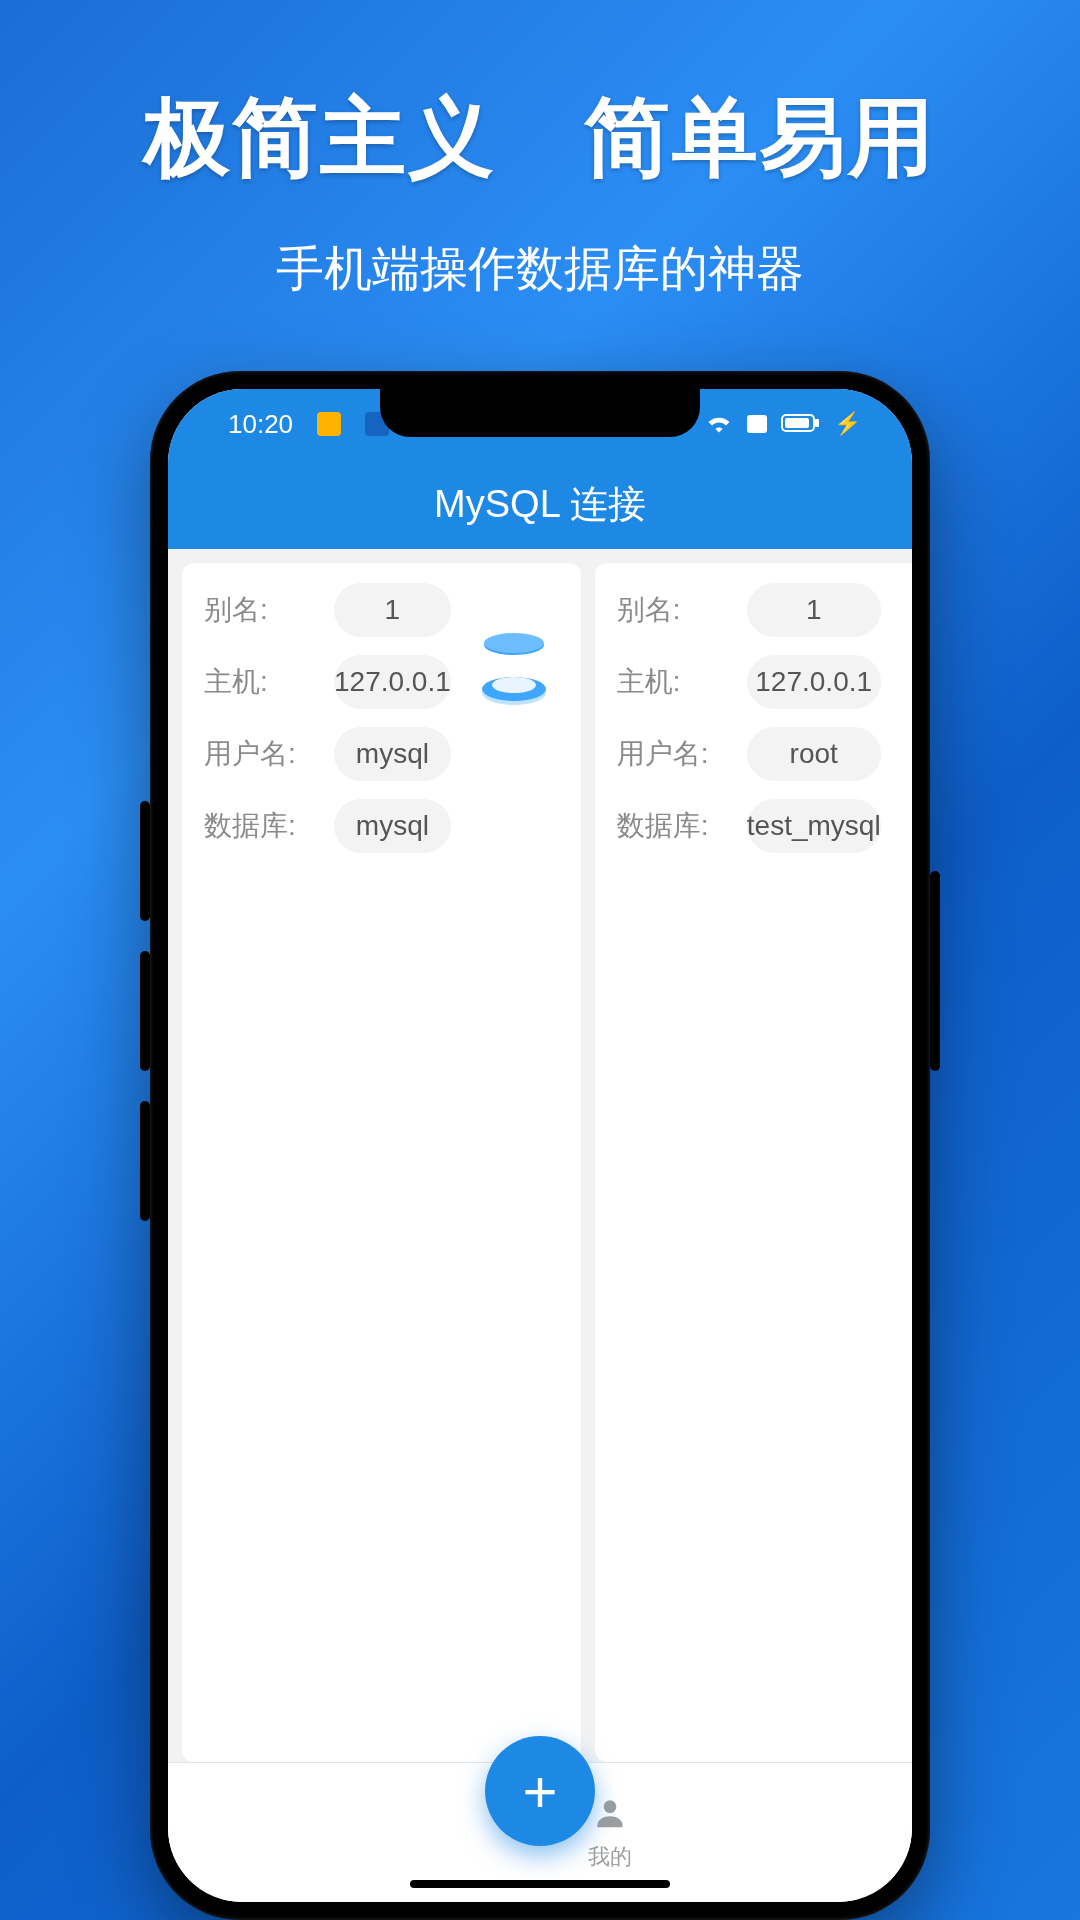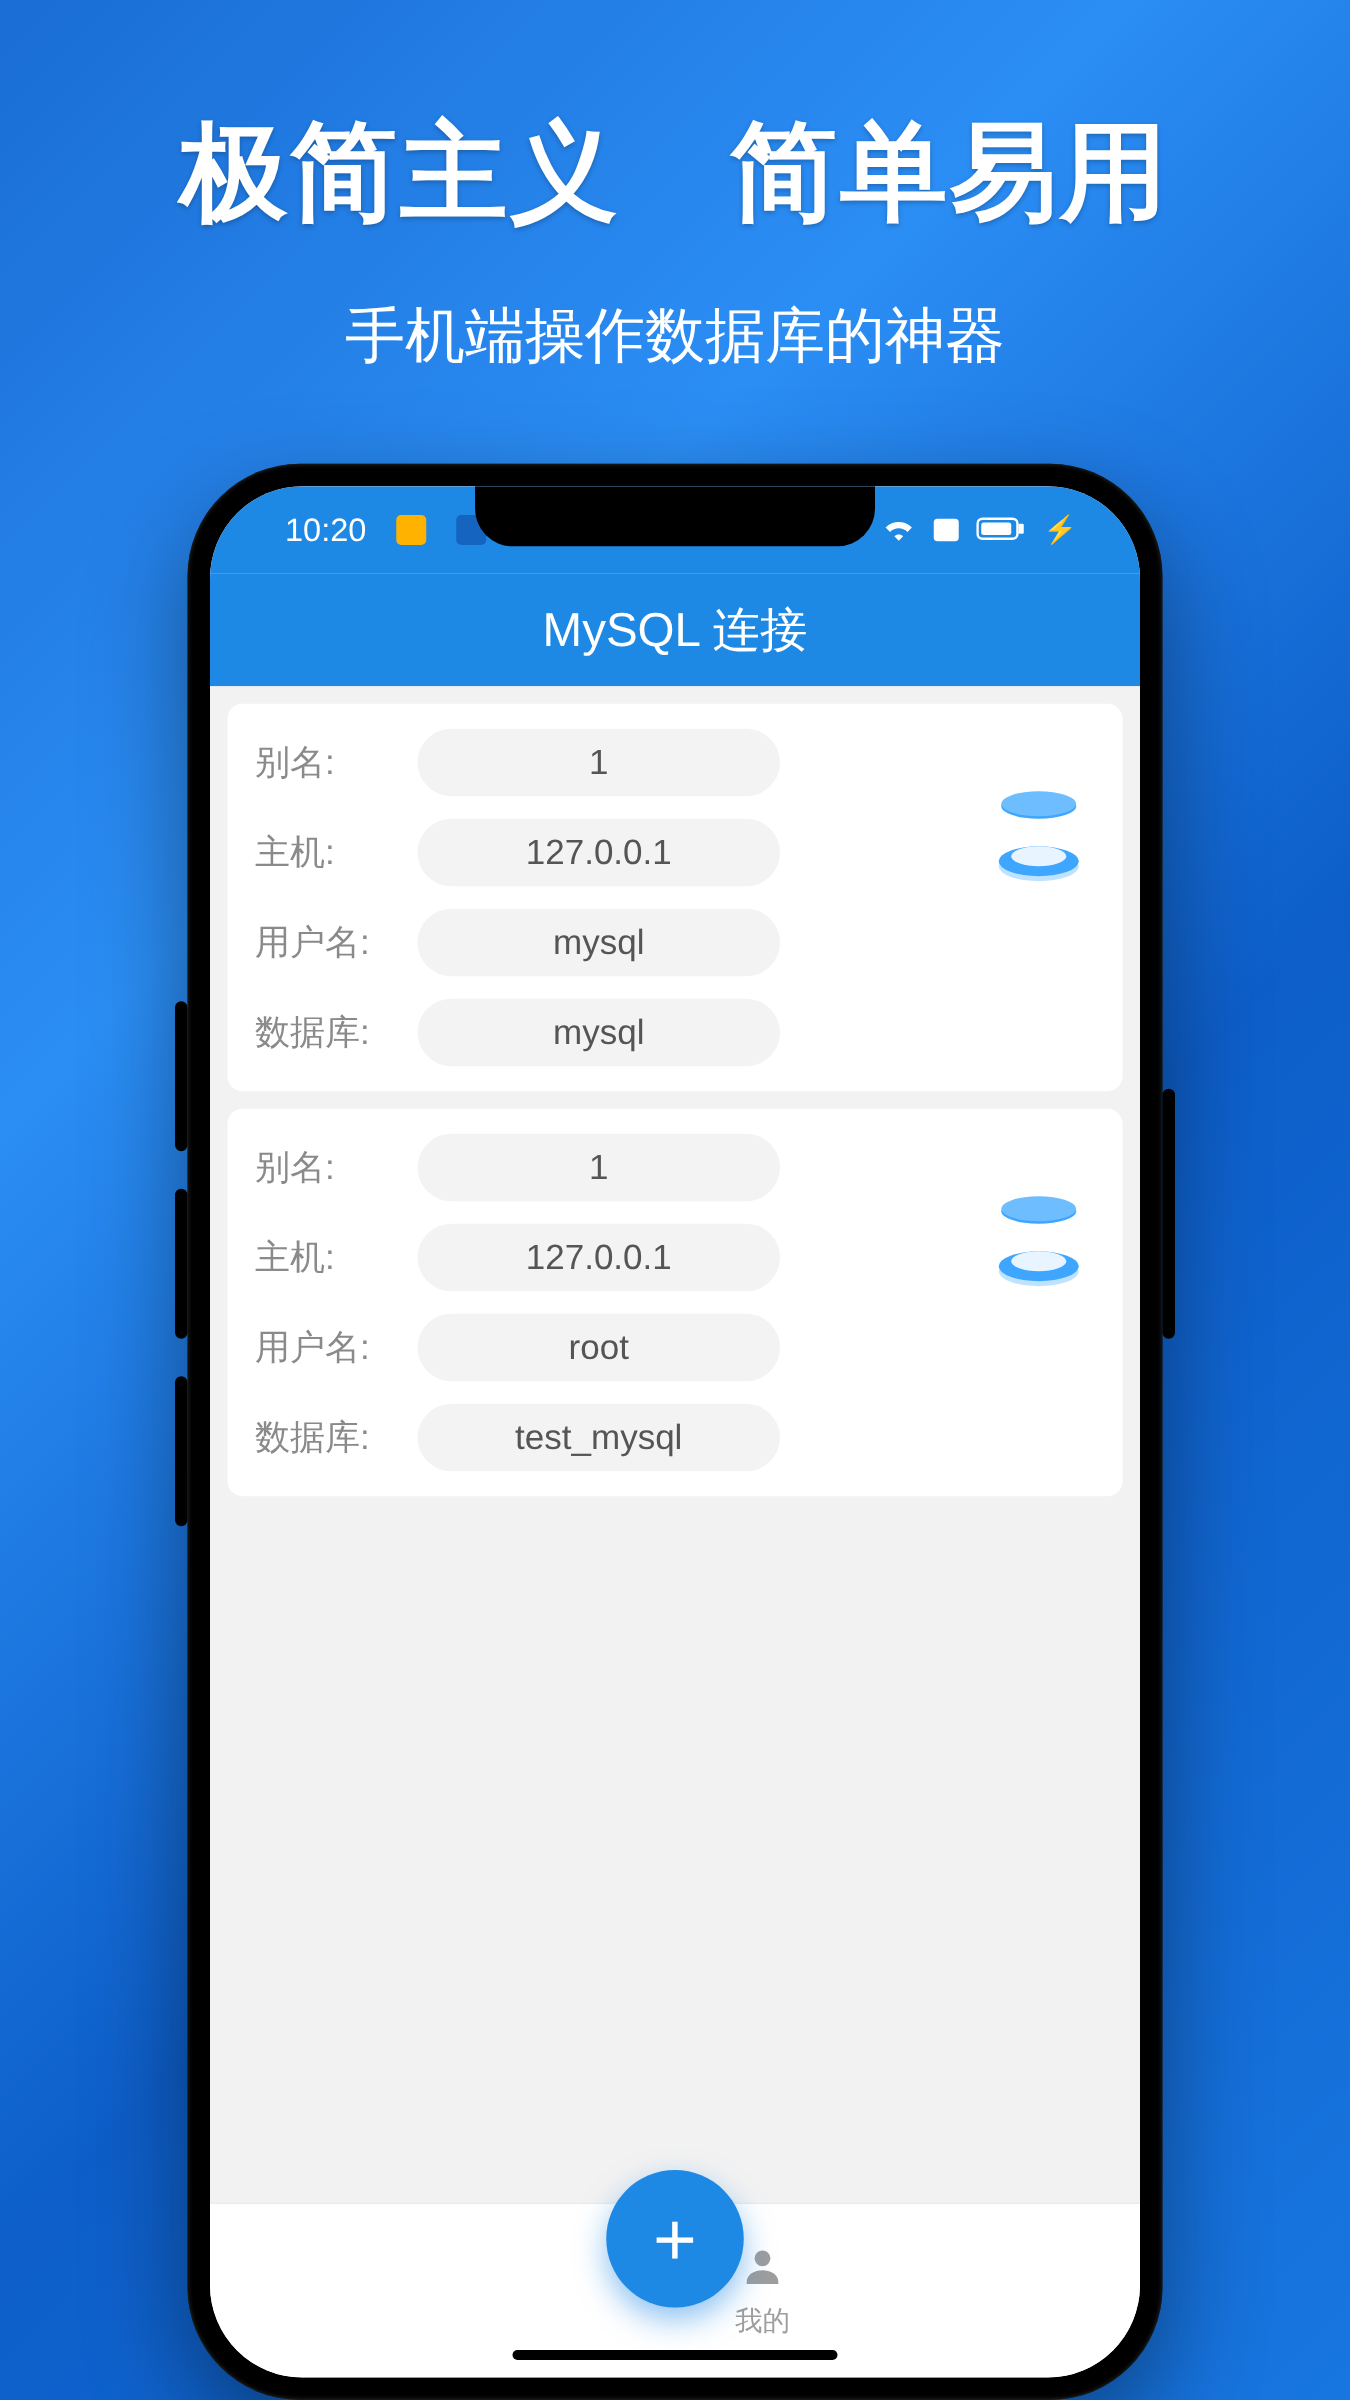--- a/index.html
+++ b/index.html
@@ -62,21 +62,21 @@
   .status-left { display:flex; align-items:center; gap:24px; }
   .status-right{ display:flex; align-items:center; gap:14px; }
   .mini-ico { width:24px; height:24px; border-radius:4px; display:inline-block; }
   .appbar {
     height:90px; background:#1e88e5;
     display:flex; align-items:center; justify-content:center;
     color:#fff; font-size:38px; font-weight:400;
   }
   .content {
     flex:1; background:#f2f2f2; padding:14px 14px 0;
-    display:flex; flex-direction:column; gap:14px;
+    display:flex; flex-direction:row; gap:14px;
   }
   .card {
     background:#fff; border-radius:12px; padding:20px 22px;
     display:flex; gap:18px; align-items:flex-start;
   }
   .fields { flex:1; display:flex; flex-direction:column; gap:18px; }
   .row { display:flex; align-items:center; }
   .lbl { width:130px; color:#8a8a8a; font-size:28px; }
   .val {
     flex:1; max-width:290px; background:#f3f3f3; border-radius:28px;

